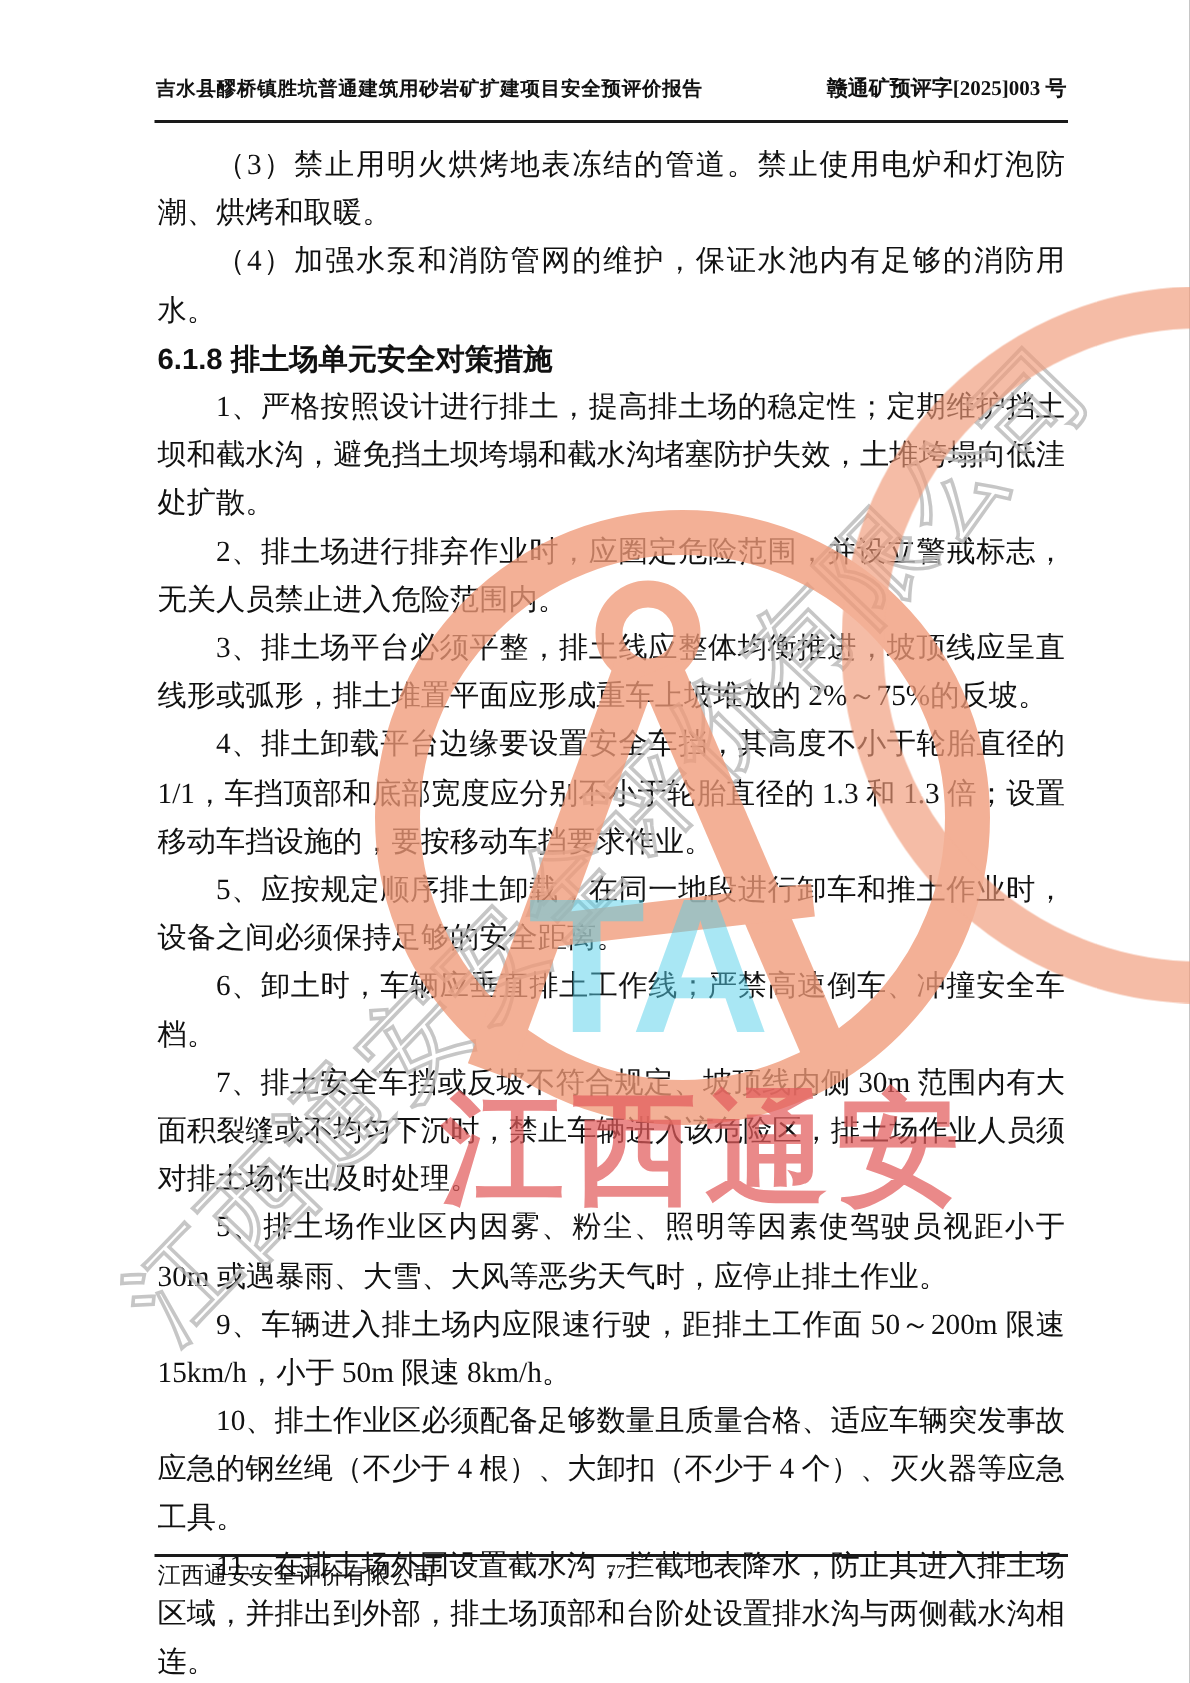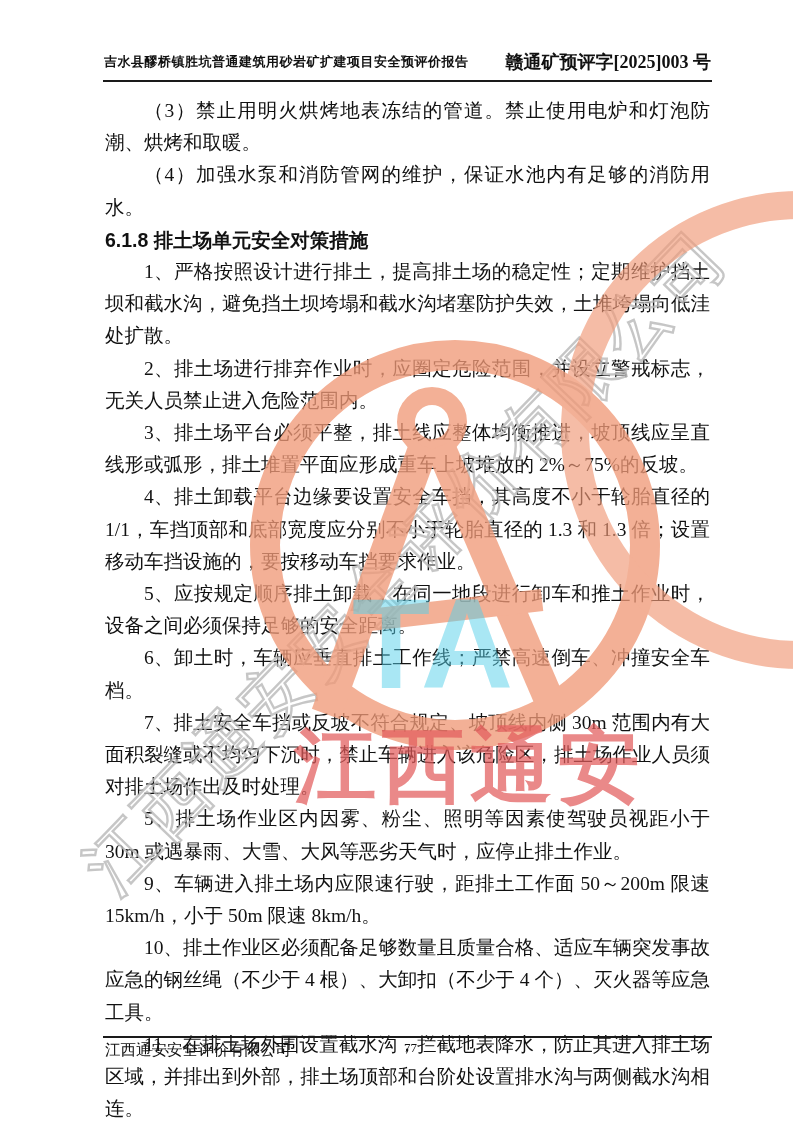--- a/index.html
+++ b/index.html
@@ -7,21 +7,21 @@
     position:relative;width:793px;height:1122px;margin:0 auto;
     background:#ffffff;overflow:hidden;
     font-family:"Liberation Serif","DejaVu Serif",serif;color:#111;
   }
   
   .header{
     position:absolute;left:104px;right:82px;top:50px;
     display:flex;justify-content:space-between;align-items:center;
   }
   .header-left{font-size:13px;font-weight:bold;letter-spacing:.5px;}
-  .header-right{font-size:18px;font-weight:bold;white-space:nowrap;}
+  .header-right{font-size:14px;font-weight:bold;white-space:nowrap;}
   .header-rule{position:absolute;left:103px;right:81px;top:80px;height:2px;background:#1a1a1a;}
   
   .doc-body{
     position:absolute;left:105px;width:605px;top:95px;
     font-size:19.5px;line-height:32.2px;text-align:justify;
   }
   .doc-body p{margin:0;text-indent:2em;}
   .doc-body p.heading{
     text-indent:0;font-weight:bold;
     font-family:"Liberation Sans","DejaVu Sans",sans-serif;

